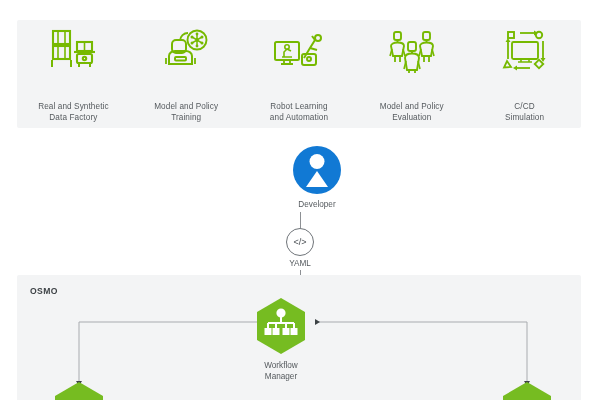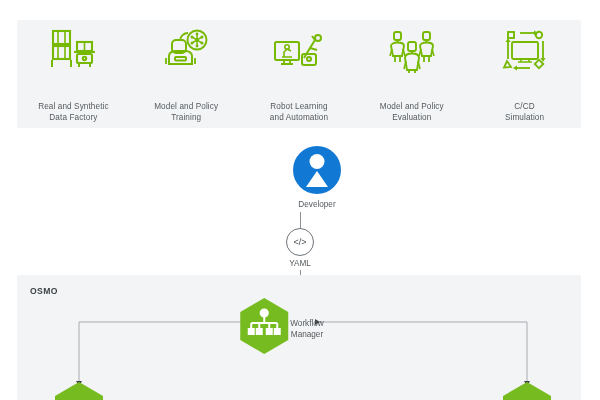--- a/index.html
+++ b/index.html
@@ -170,20 +170,21 @@
     left: 0;
     top: 0;
     width: 564px;
     height: 140px;
   }
 
   
   .hex-node {
     position: absolute;
     display: flex;
+    flex-direction: column;
     align-items: center;
   }
   .hex {
     position: relative;
     width: 52px;
     height: 58px;
   }
   .hex svg { display: block; }
 
   .wf-node { left: 281px; top: 297px; transform: translateX(-50%); }

